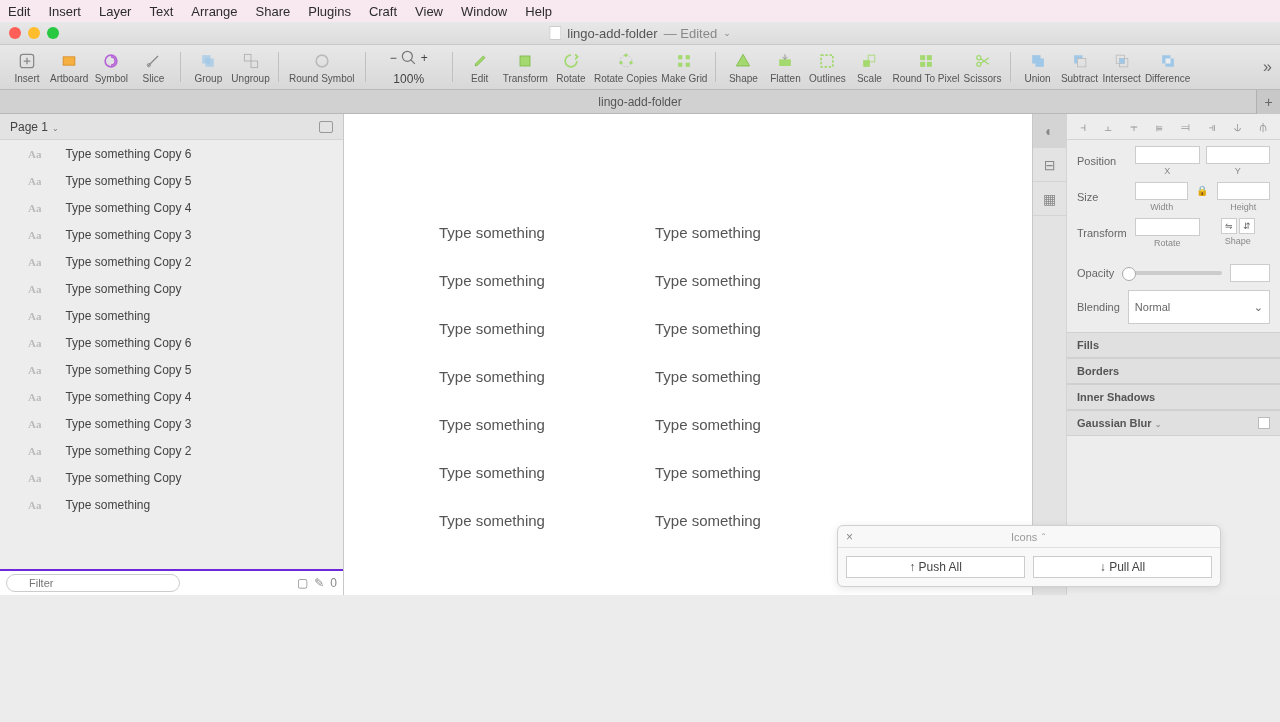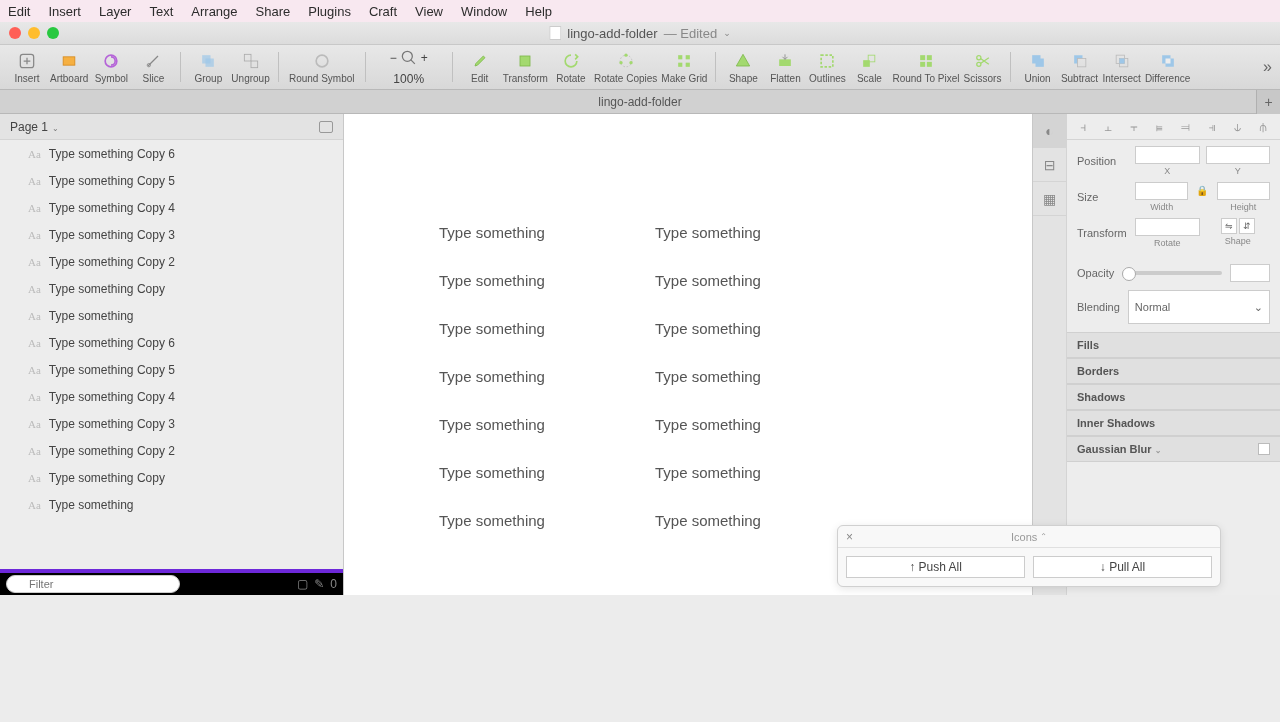--- a/index.html
+++ b/index.html
@@ -38,23 +38,23 @@
 .main { display: flex; height: 481px; }
 
 
 .left { width: 344px; background: #ededed; border-right: 1px solid #c8c8c8; display: flex; flex-direction: column; }
 .page-header { height: 26px; display: flex; align-items: center; justify-content: space-between; padding: 0 10px; border-bottom: 1px solid #d4d4d4; font-size: 12px; color: #444; background: #e3e3e3; }
 .page-header .chev { font-size: 8px; color: #777; margin-left: 4px; }
 .page-header .expand { width: 14px; height: 12px; border: 1px solid #999; border-radius: 2px; }
 
 .layers { flex: 1; overflow: auto; }
 .layer { height: 27px; display: flex; align-items: center; padding-left: 28px; font-size: 12px; color: #444; }
-.layer .aa { color: #bbb; font-size: 11px; margin-right: 8px; font-family: Georgia, serif; }
-
-.left-footer { height: 26px; border-top: 4px solid #6d28d9; display: flex; align-items: center; padding: 0 6px; gap: 6px; background: #000000; }
+.layer .aa { color: #bbb; font-size: 11px; margin-right: 24px; font-family: Georgia, serif; font-weight: bold; }
+
+.left-footer { height: 26px; border-top: 2px solid #6d28d9; display: flex; align-items: center; padding: 0 6px; gap: 6px; background: #ffffff; }
 .filter-input { flex: 1; height: 18px; background: #fff; border: 1px solid #ccc; border-radius: 9px; padding: 0 8px 0 22px; font-size: 11px; color: #999; position: relative; }
 .filter-wrap { flex: 1; position: relative; }
 .filter-wrap::before { content: "🔍"; position: absolute; left: 90px; top: 2px; font-size: 10px; color: #aaa; }
 .left-footer .ficon { font-size: 12px; color: #888; }
 
 
 .canvas { flex: 1; background: #fff; position: relative; }
 .text-col { position: absolute; font-size: 15px; color: #555; }
 .text-item { height: 48px; display: flex; align-items: center; }
 
@@ -537,21 +537,20 @@
       </div>
       <div class="blend-row">
         <span>Blending</span>
         <div class="blend-select">
             <span>Normal</span>
             <span>⌄</span>
           </div>
       </div>
       <div class="section-label">Fills</div>
       <div class="section-label">Borders</div>
-      <div class="section-label">Shadows</div>
       <div class="section-label">Inner Shadows</div>
       <div class="section-label blur">
         <span><span>Gaussian Blur</span> <span style="font-size:8px;color:#999">⌄</span></span>
         <span class="chk"></span>
       </div>
     </div>
   </div>
 </div>
 
 </body></html>

